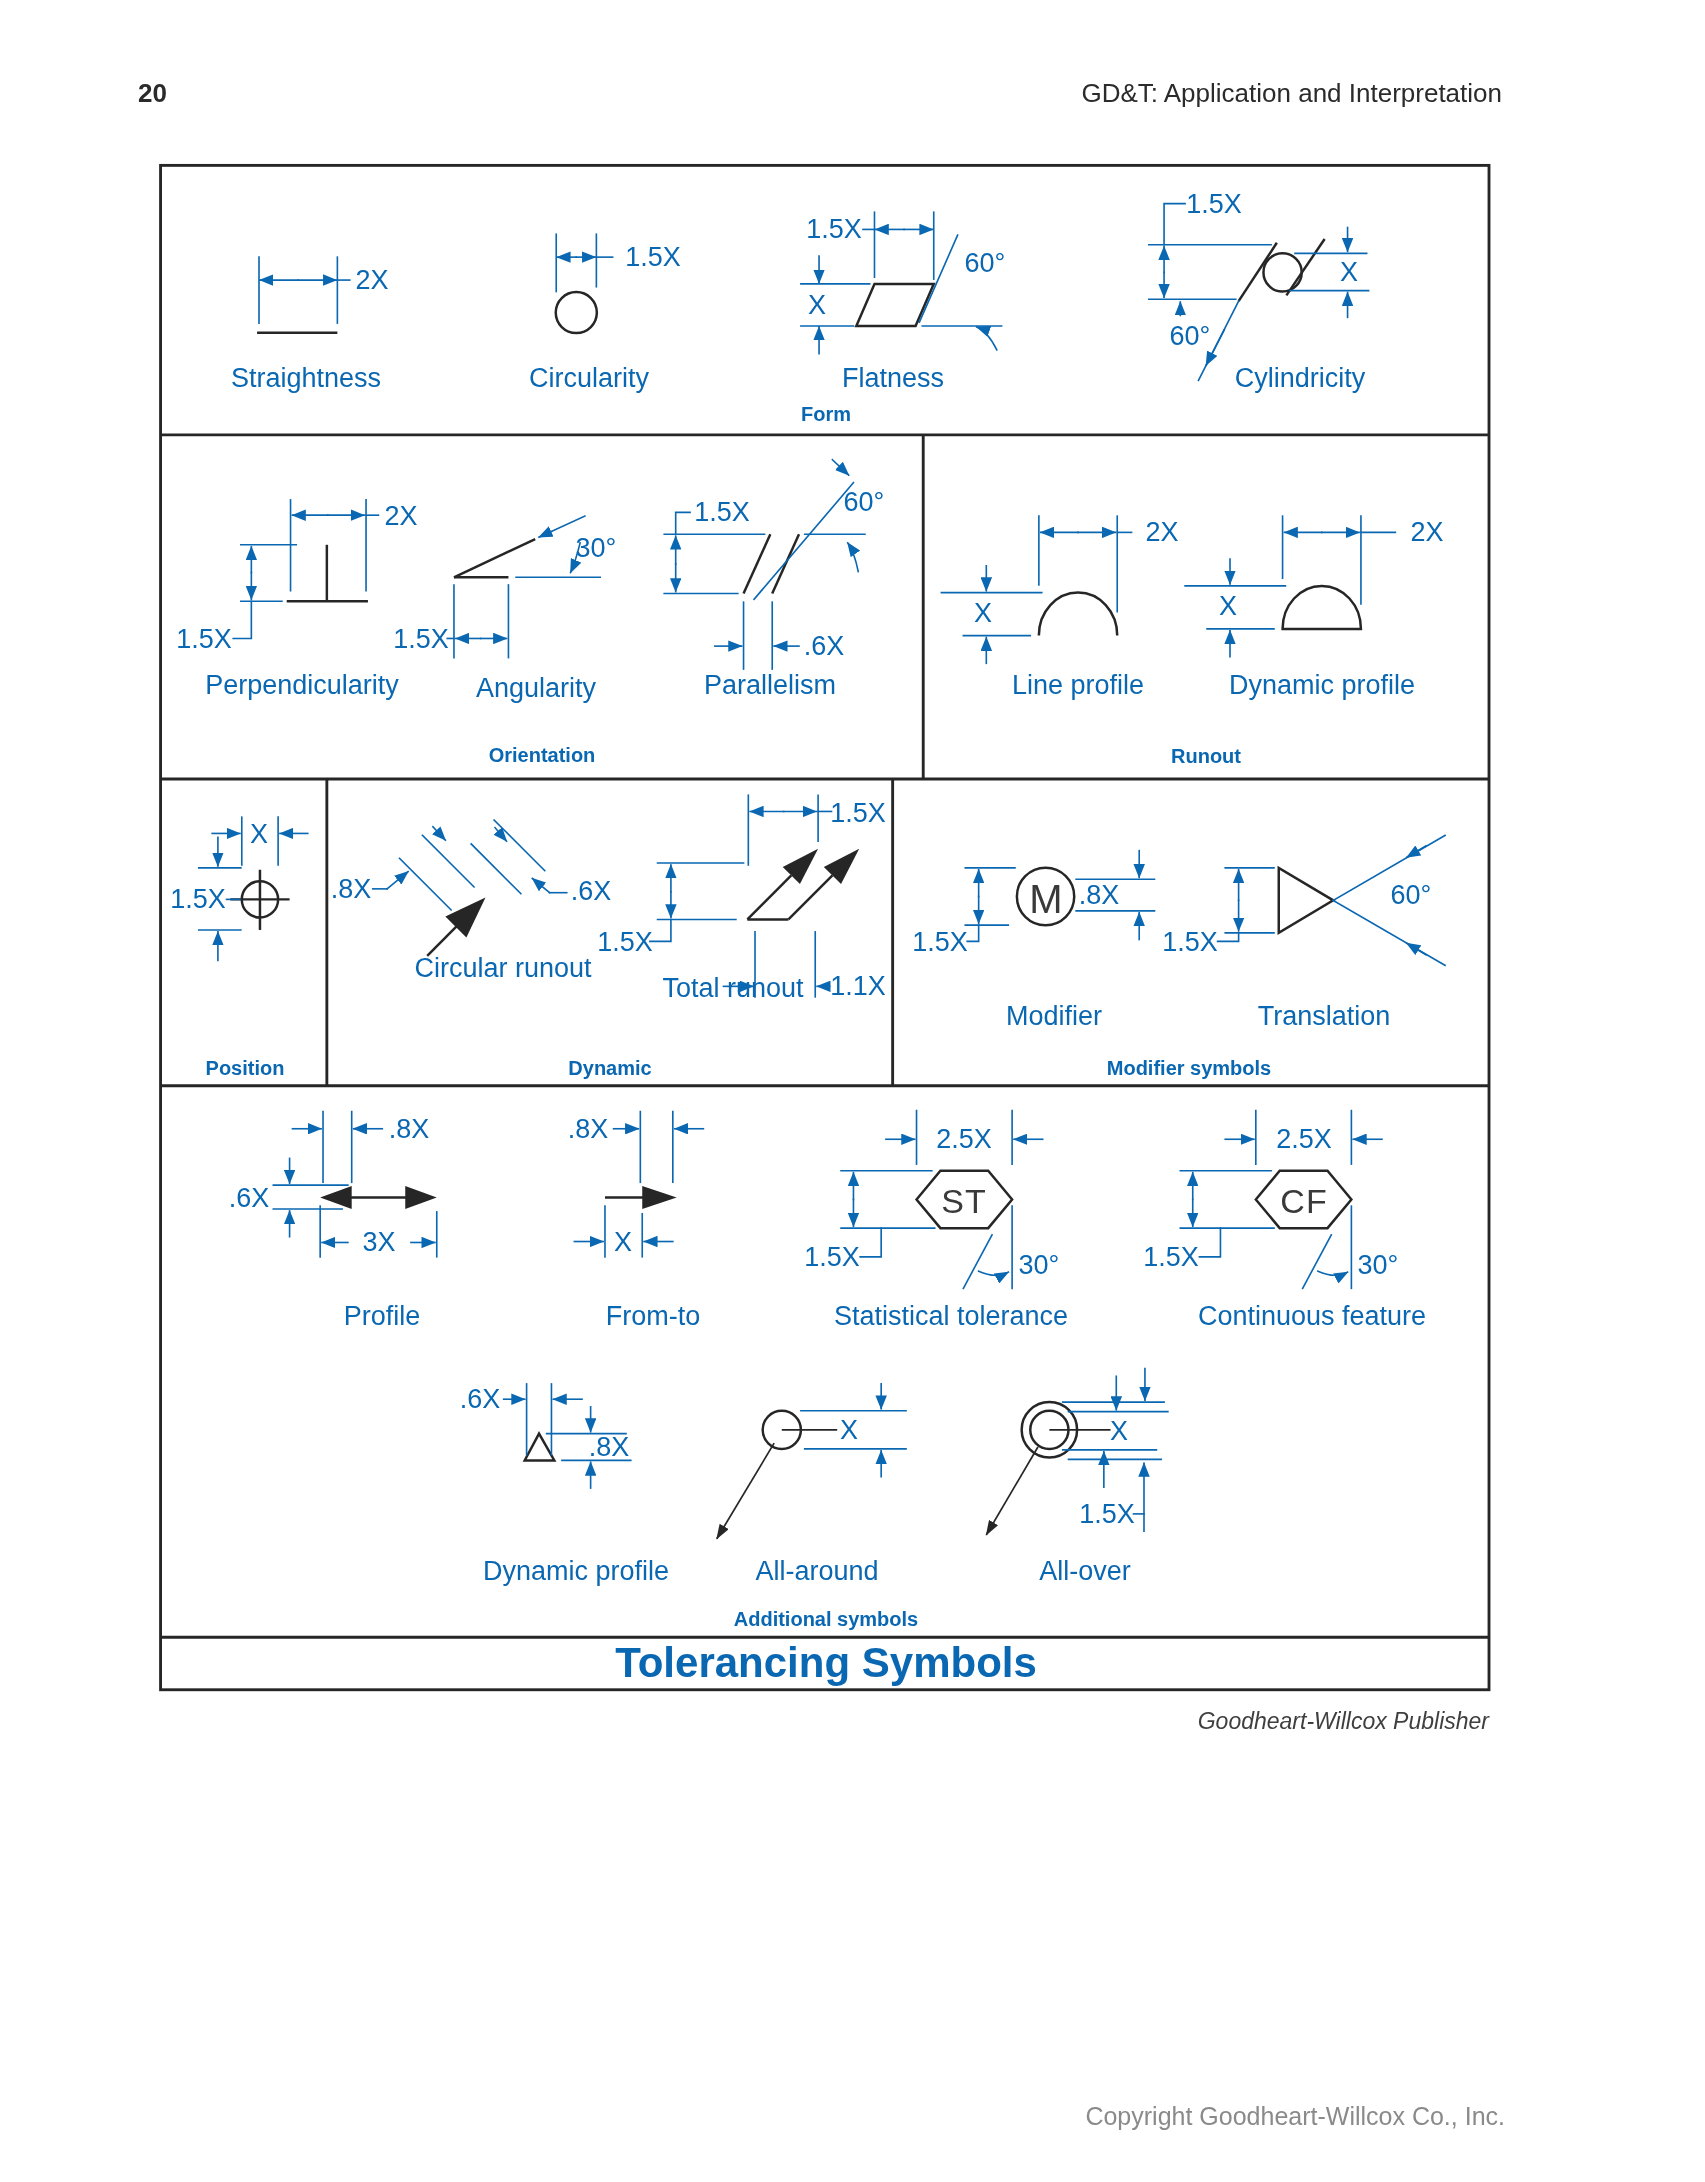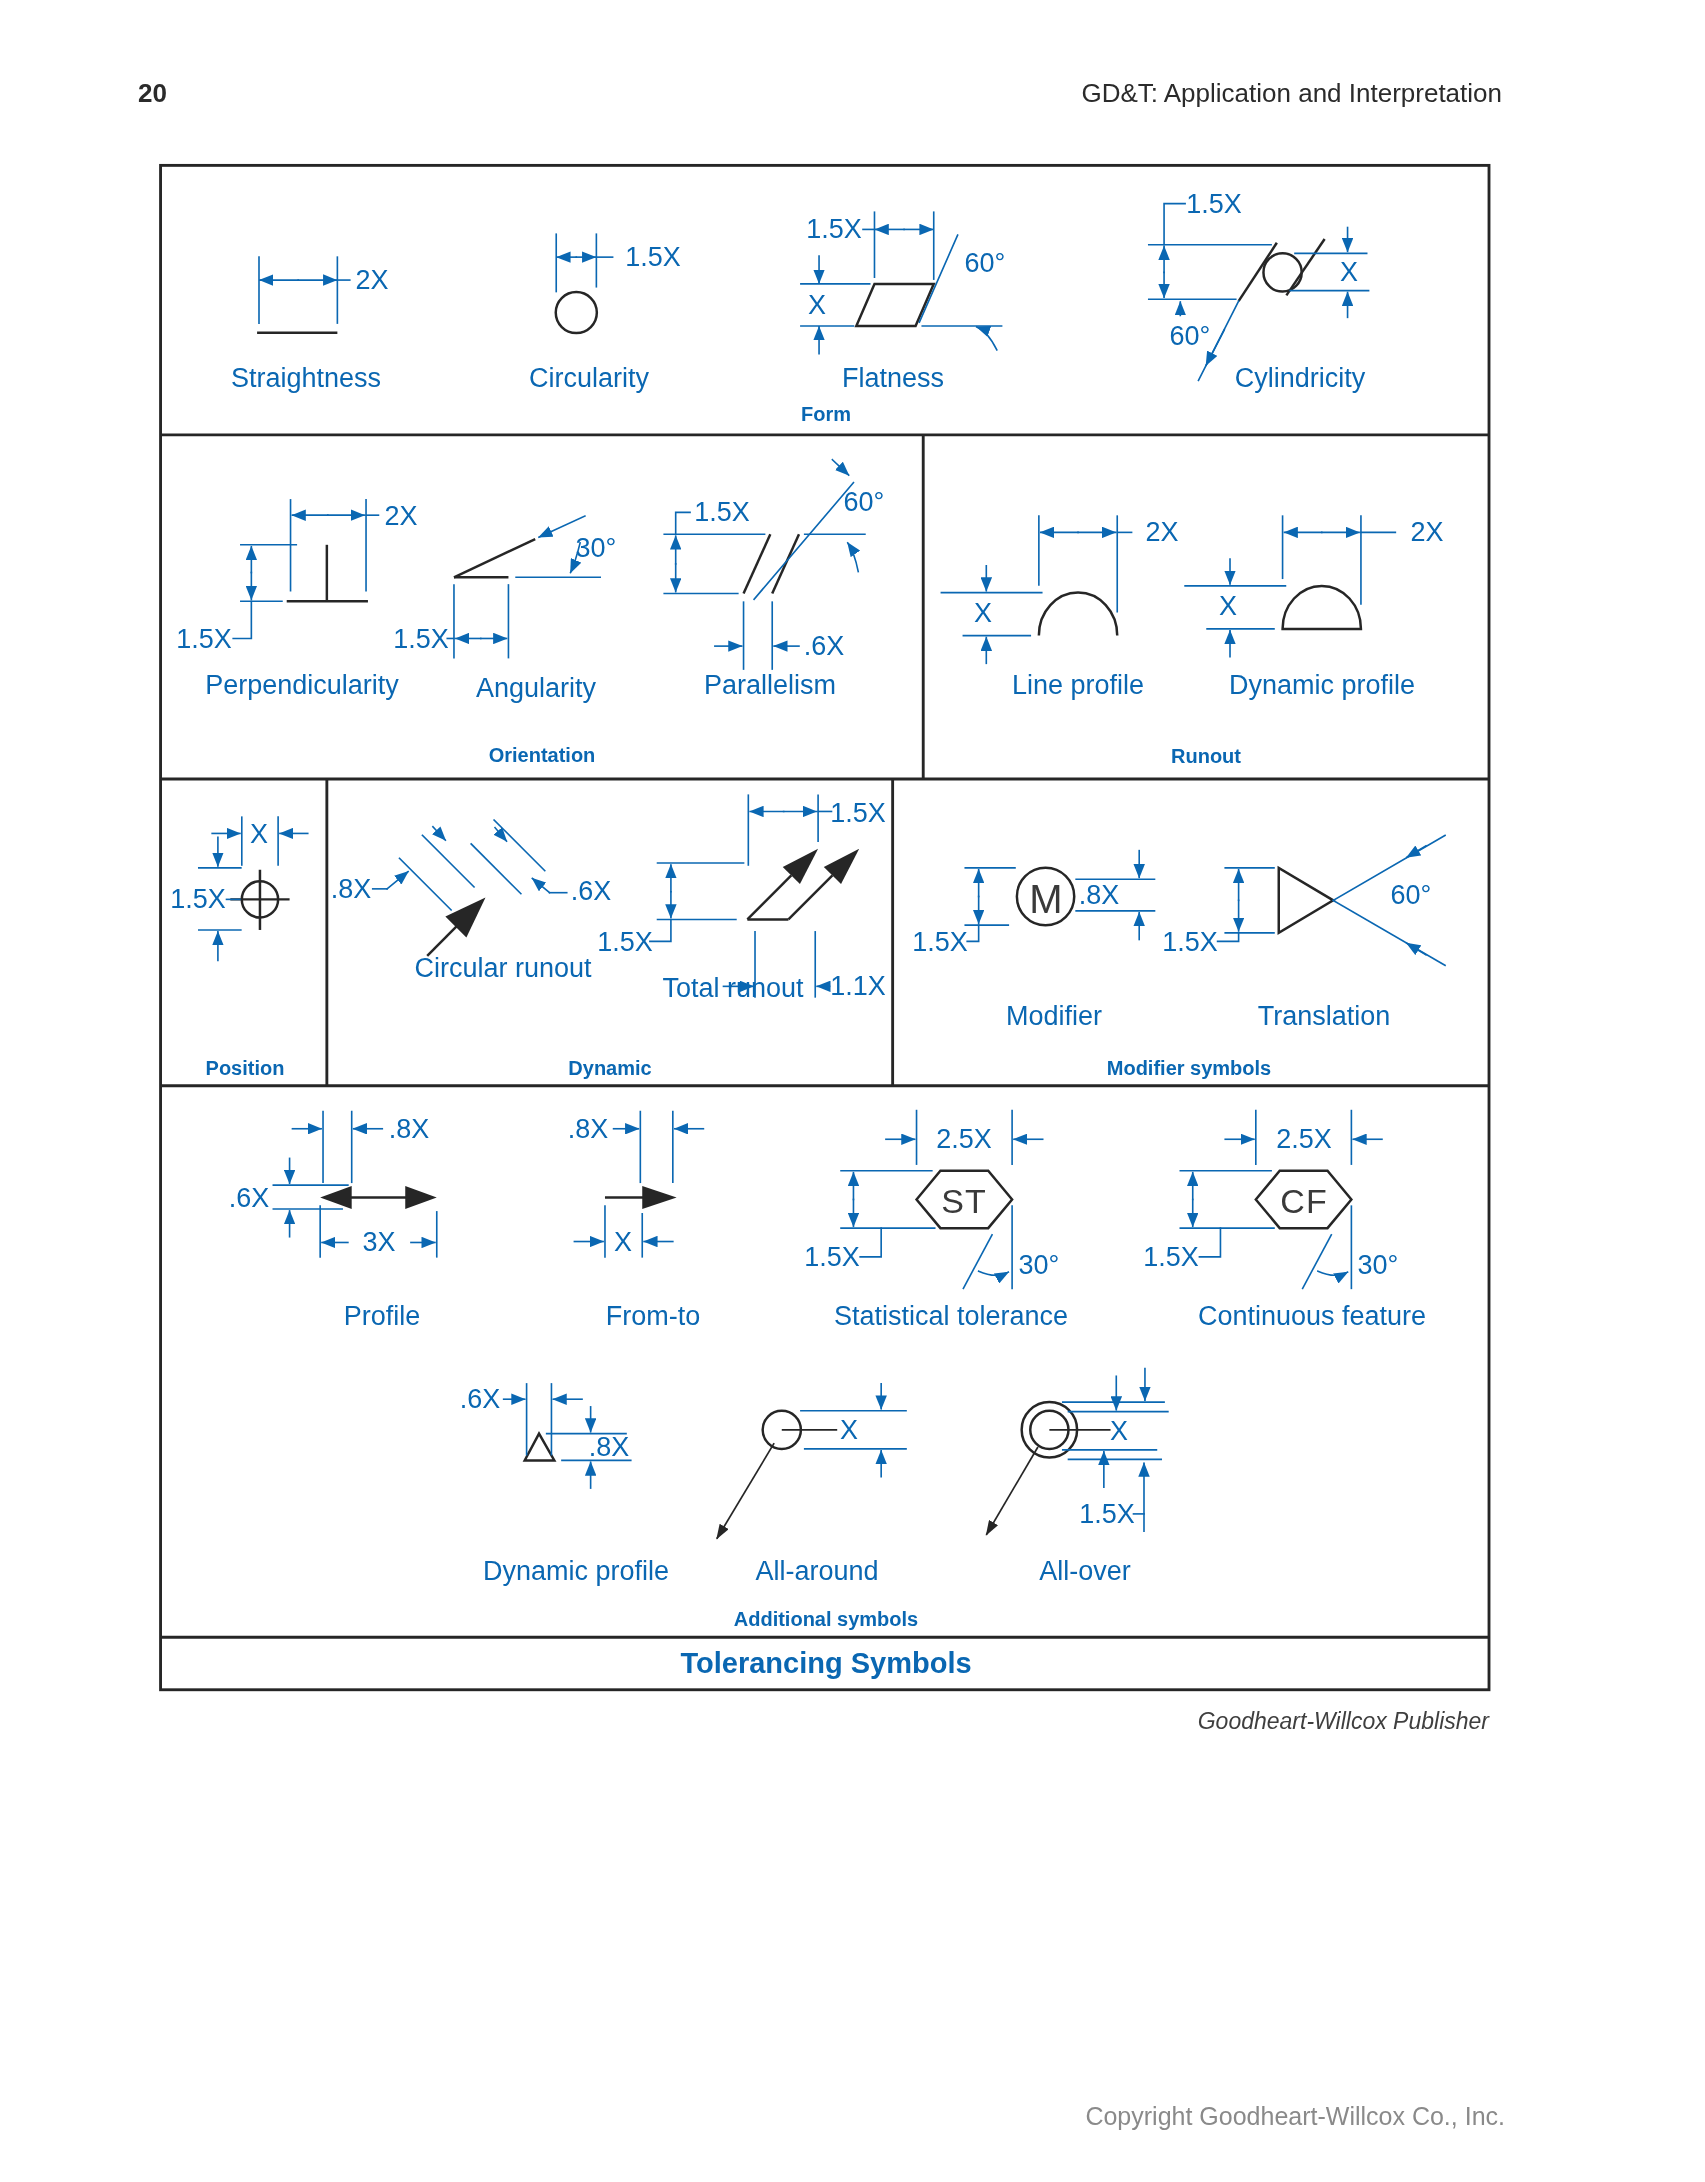--- a/index.html
+++ b/index.html
@@ -1,21 +1,21 @@
 <!DOCTYPE html>
 <html><head>
 <meta charset="utf-8">
 <style>
   html,body{margin:0;padding:0;background:#ffffff;}
   #page{position:relative;width:1705px;height:2182px;background:#fff;
         font-family:"Liberation Sans",sans-serif;overflow:hidden;}
   .lbl{position:absolute;transform:translate(-50%,-50%);color:#0a67b2;
        font-size:27px;white-space:nowrap;line-height:1;}
   .sec{font-weight:bold;font-size:20px;}
-  .ttl{font-weight:bold;font-size:29px;}
+  .ttl{font-weight:bold;font-size:42px;}
   .hdr{position:absolute;color:#2b2b2b;font-size:26px;white-space:nowrap;line-height:1;}
   .glyph{position:absolute;transform:translate(-50%,-50%);color:#3a3a3a;white-space:nowrap;line-height:1;}
   svg.overlay{position:absolute;left:0;top:0;}
   .b{stroke:#0a67b2;stroke-width:1.7;fill:none;stroke-linecap:square;}
   .k{stroke:#262626;stroke-width:2.6;fill:none;stroke-linejoin:miter;}
   .kt{stroke:#262626;stroke-width:1.8;fill:none;}
   .fk{fill:#262626;stroke:none;}
   .bd{stroke:#262626;stroke-width:3;fill:none;}
 </style>
 </head>

